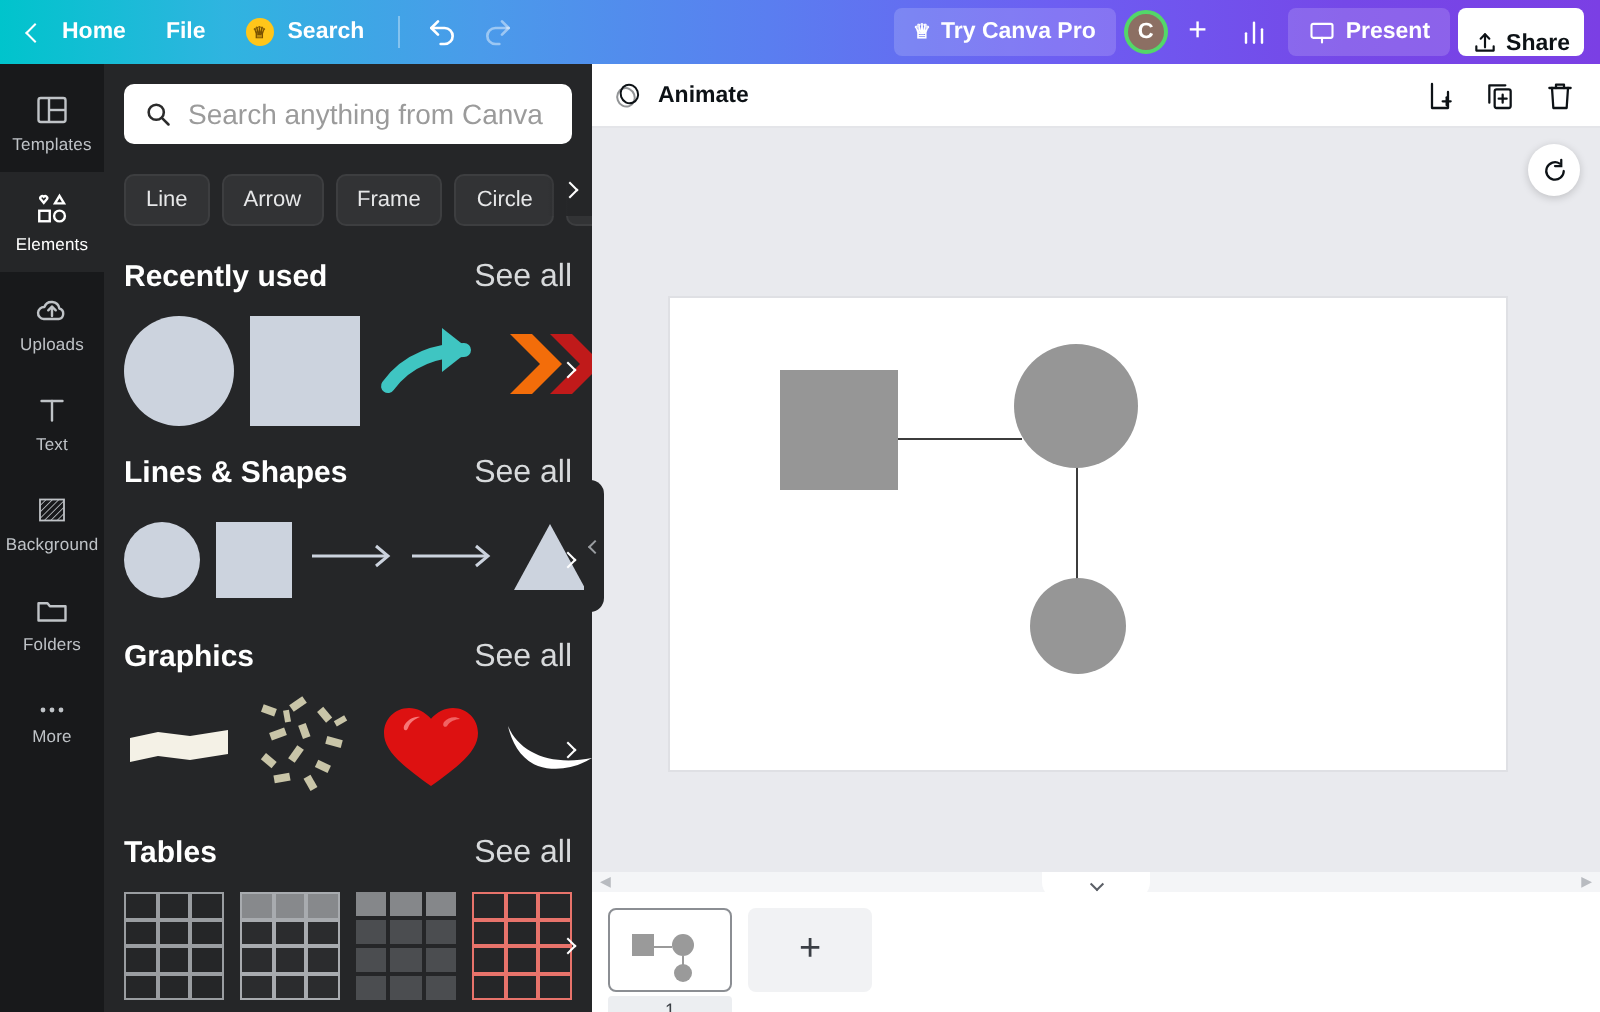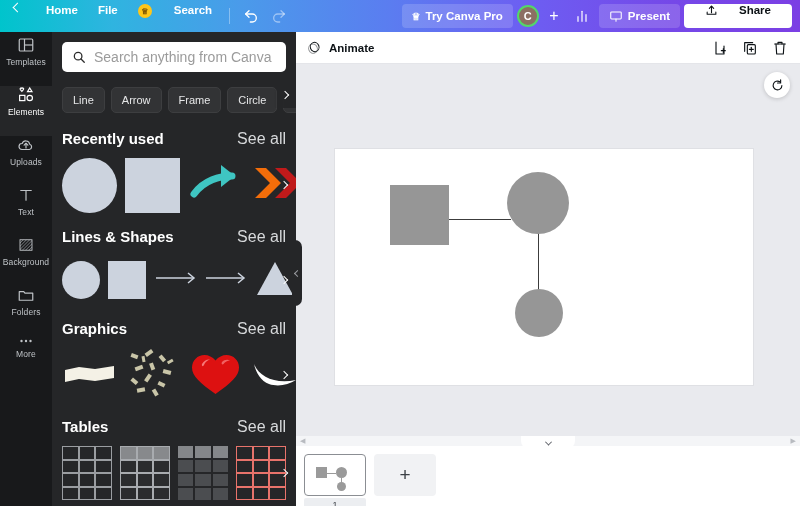--- a/index.html
+++ b/index.html
@@ -14,21 +14,21 @@
   
   .topbar {
     position: absolute; left: 0; top: 0; width: 800px; height: 32px;
     background: linear-gradient(90deg, #00c4cc 0%, #2fb4e0 14%, #4a9bea 30%,
                 #5a7ef0 48%, #6d5ef2 66%, #7548e8 84%, #7b3fe4 100%);
     display: flex; align-items: center;
     color: #fff;
   }
   .tb-left { display: flex; align-items: center; height: 100%; padding-left: 10px; gap: 2px; }
   .tb-item {
-    display: flex; align-items: flex-start; gap: 22px;
+    display: flex; align-items: center; gap: 7px;
     height: 24px; padding: 0 9px; border-radius: 4px;
     font-size: 11.5px; font-weight: bold; color: #fff; white-space: nowrap;
   }
   .tb-item.home { padding-left: 4px; }
   .chev-left {
     display:inline-block; width: 7px; height: 7px;
     border-left: 1.6px solid #fff; border-bottom: 1.6px solid #fff;
     transform: rotate(45deg); margin-right: 3px;
   }
   .crown { font-size: 10px; }
@@ -51,35 +51,35 @@
   }
   .avatar {
     width: 22px; height: 22px; border-radius: 50%;
     background: #8c6f63; border: 2px solid #53d769;
     display:flex; align-items:center; justify-content:center;
     font-size: 11px; font-weight: bold; color: #fff;
   }
   .plus-btn { width: 22px; height: 22px; display:flex; align-items:center; justify-content:center;
     font-size: 16px; color:#fff; font-weight: 300; }
   .share-btn {
-    display:flex; align-items:flex-start; gap:21px;
-    height: 24px; padding: 0 21px; border-radius: 4px;
+    display:flex; align-items:flex-end; gap:4px;
+    height: 24px; padding: 0 7px; border-radius: 4px;
     background: #fff; color: #0d1216; font-size: 11.5px; font-weight: bold;
   }
 
   
   .rail {
     position: absolute; left: 0; top: 32px; width: 52px; height: 474px;
     background: #18191b;
     display: flex; flex-direction: column; align-items: center;
     padding-top: 4px;
   }
   .rail-item {
     width: 52px; height: 50px;
-    display:flex; flex-direction: column; align-items:center; 
+    display:flex; flex-direction: column; align-items:center; justify-content:center;
     gap: 3px; color: #bfc3c7; font-size: 8.5px;
   }
   .rail-item.active { background: #252628; color: #fff; }
   .rail-item .ri-label { font-size: 8.5px; letter-spacing: .1px; }
   .rail-item svg { display: block; }
 
   
   .panel {
     position: absolute; left: 52px; top: 32px; width: 244px; height: 474px;
     background: #252628; overflow: hidden;

